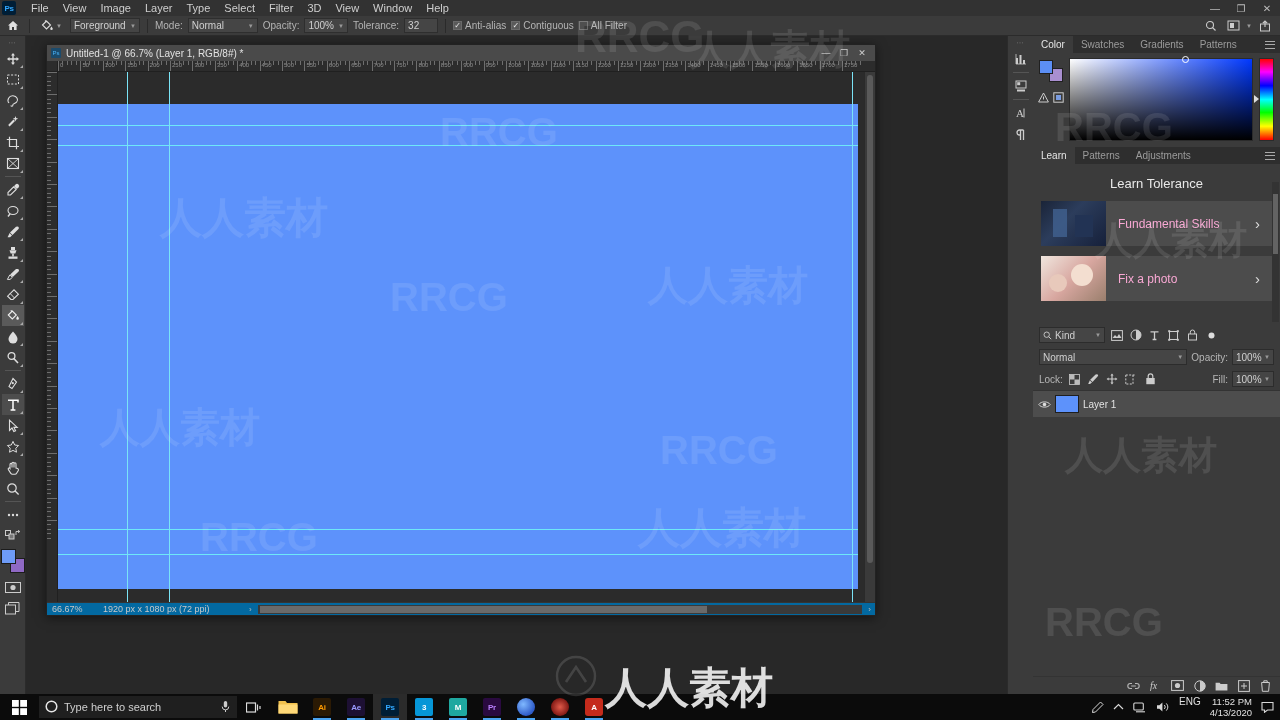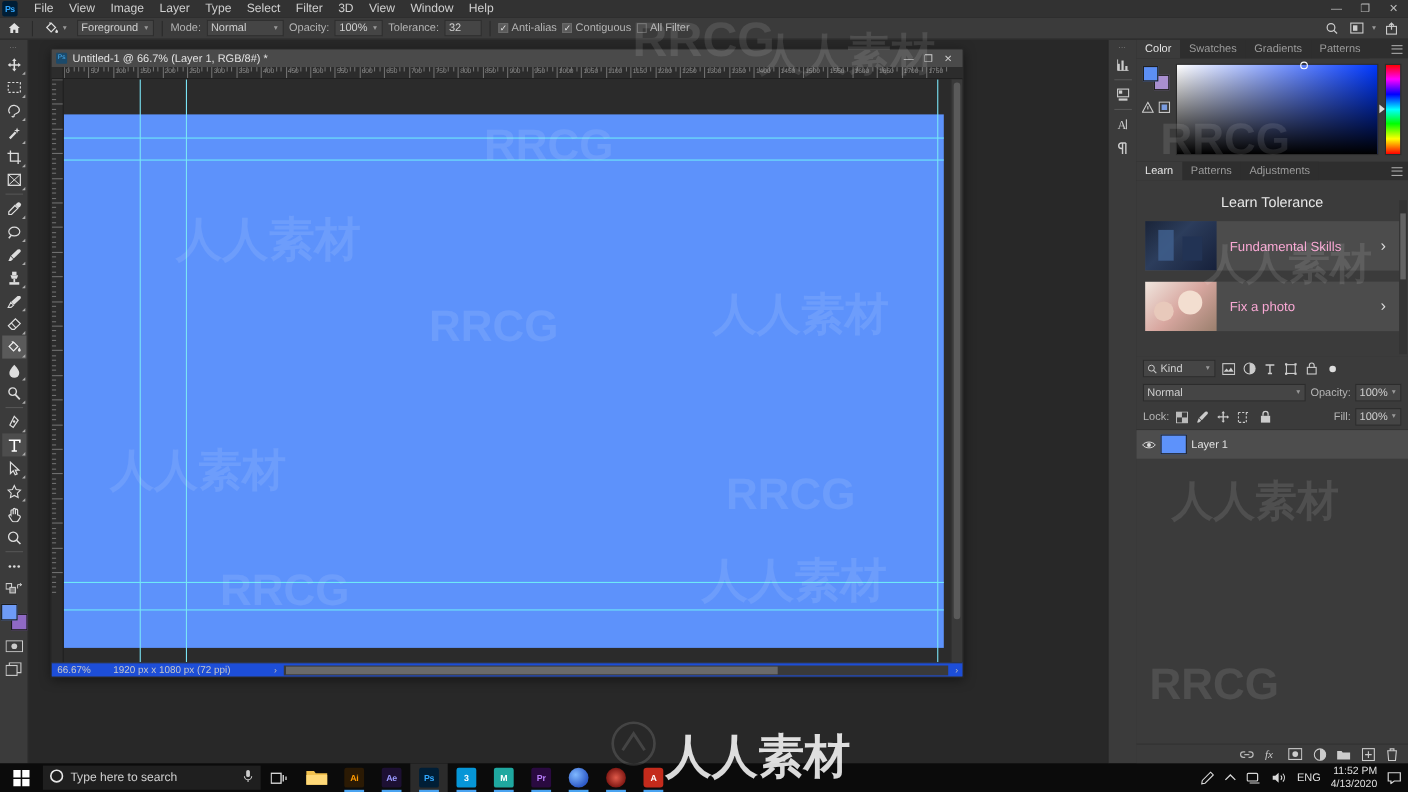--- a/index.html
+++ b/index.html
@@ -131,21 +131,21 @@
     position:absolute; left:0; top:32px; width:800px; height:485px;
     background:#5d92fb;
   }
   .guide-h { position:absolute; left:0; right:0; height:1px; background:#6ee8f8; }
   .guide-vfull { position:absolute; top:0; bottom:0; width:1px; background:#7ae4f6; }
 
   .scroll-v { width:11px; background:#3a3a3a; border-left:1px solid #2a2a2a; position:relative;}
   .scroll-v .thumb { position:absolute; left:2px; right:2px; top:3px; height:92%; background:#5a5a5a; border-radius:3px;}
 
   .statusbar {
-    height:13px; background:#1d4ed8; display:flex; align-items:center;
+    height:13px; background:#0369a1; display:flex; align-items:center;
     font-size:9px; color:#c8c8c8; flex:none; gap:0; border-top:1px solid #343434;
   }
   .st-zoom { width:48px; padding-left:5px; }
   .st-info { padding-left:8px; width:150px; }
   .st-arrow { color:#bbb; font-size:8px; padding:0 4px;}
   .st-scroll { flex:1; height:9px; background:#3a3a3a; margin:0 2px; position:relative; }
   .st-scroll .th { position:absolute; left:2px; width:74%; top:1px; bottom:1px; background:#6a6a6a;}
 
   
   .dockrail {
@@ -257,21 +257,21 @@
     position:relative;
   }
   .tb-ico.running::after {
     content:''; position:absolute; bottom:0; left:8px; right:8px; height:2px; background:#4aa3f0;
   }
   .tb-ico.active { background:#2b2b2b; }
   .appico {
     width:18px; height:18px; border-radius:2px; display:flex; align-items:center; justify-content:center;
     font-size:8px; font-weight:bold; letter-spacing:-0.3px;
   }
-  .tray { margin-left:auto; display:flex; align-items:center; gap:9px; padding-right:6px; color:#e0e0e0; font-size:10px;}
+  .tray { margin-left:auto; display:flex; gap:9px; padding-right:6px; color:#e0e0e0; font-size:10px;}
   .tray-ico { display:flex; align-items:center; justify-content:center; }
   .clock { text-align:right; line-height:11px; font-size:9.5px; }
 
   
   .wm { position:absolute; pointer-events:none; color:rgba(255,255,255,.10);
         font-weight:bold; user-select:none; white-space:nowrap; z-index:15;}
   .wm.cn { font-family:"DejaVu Sans", sans-serif; }
   .wm-logo { position:absolute; z-index:15; pointer-events:none; opacity:.13; }
 </style>
 </head>

